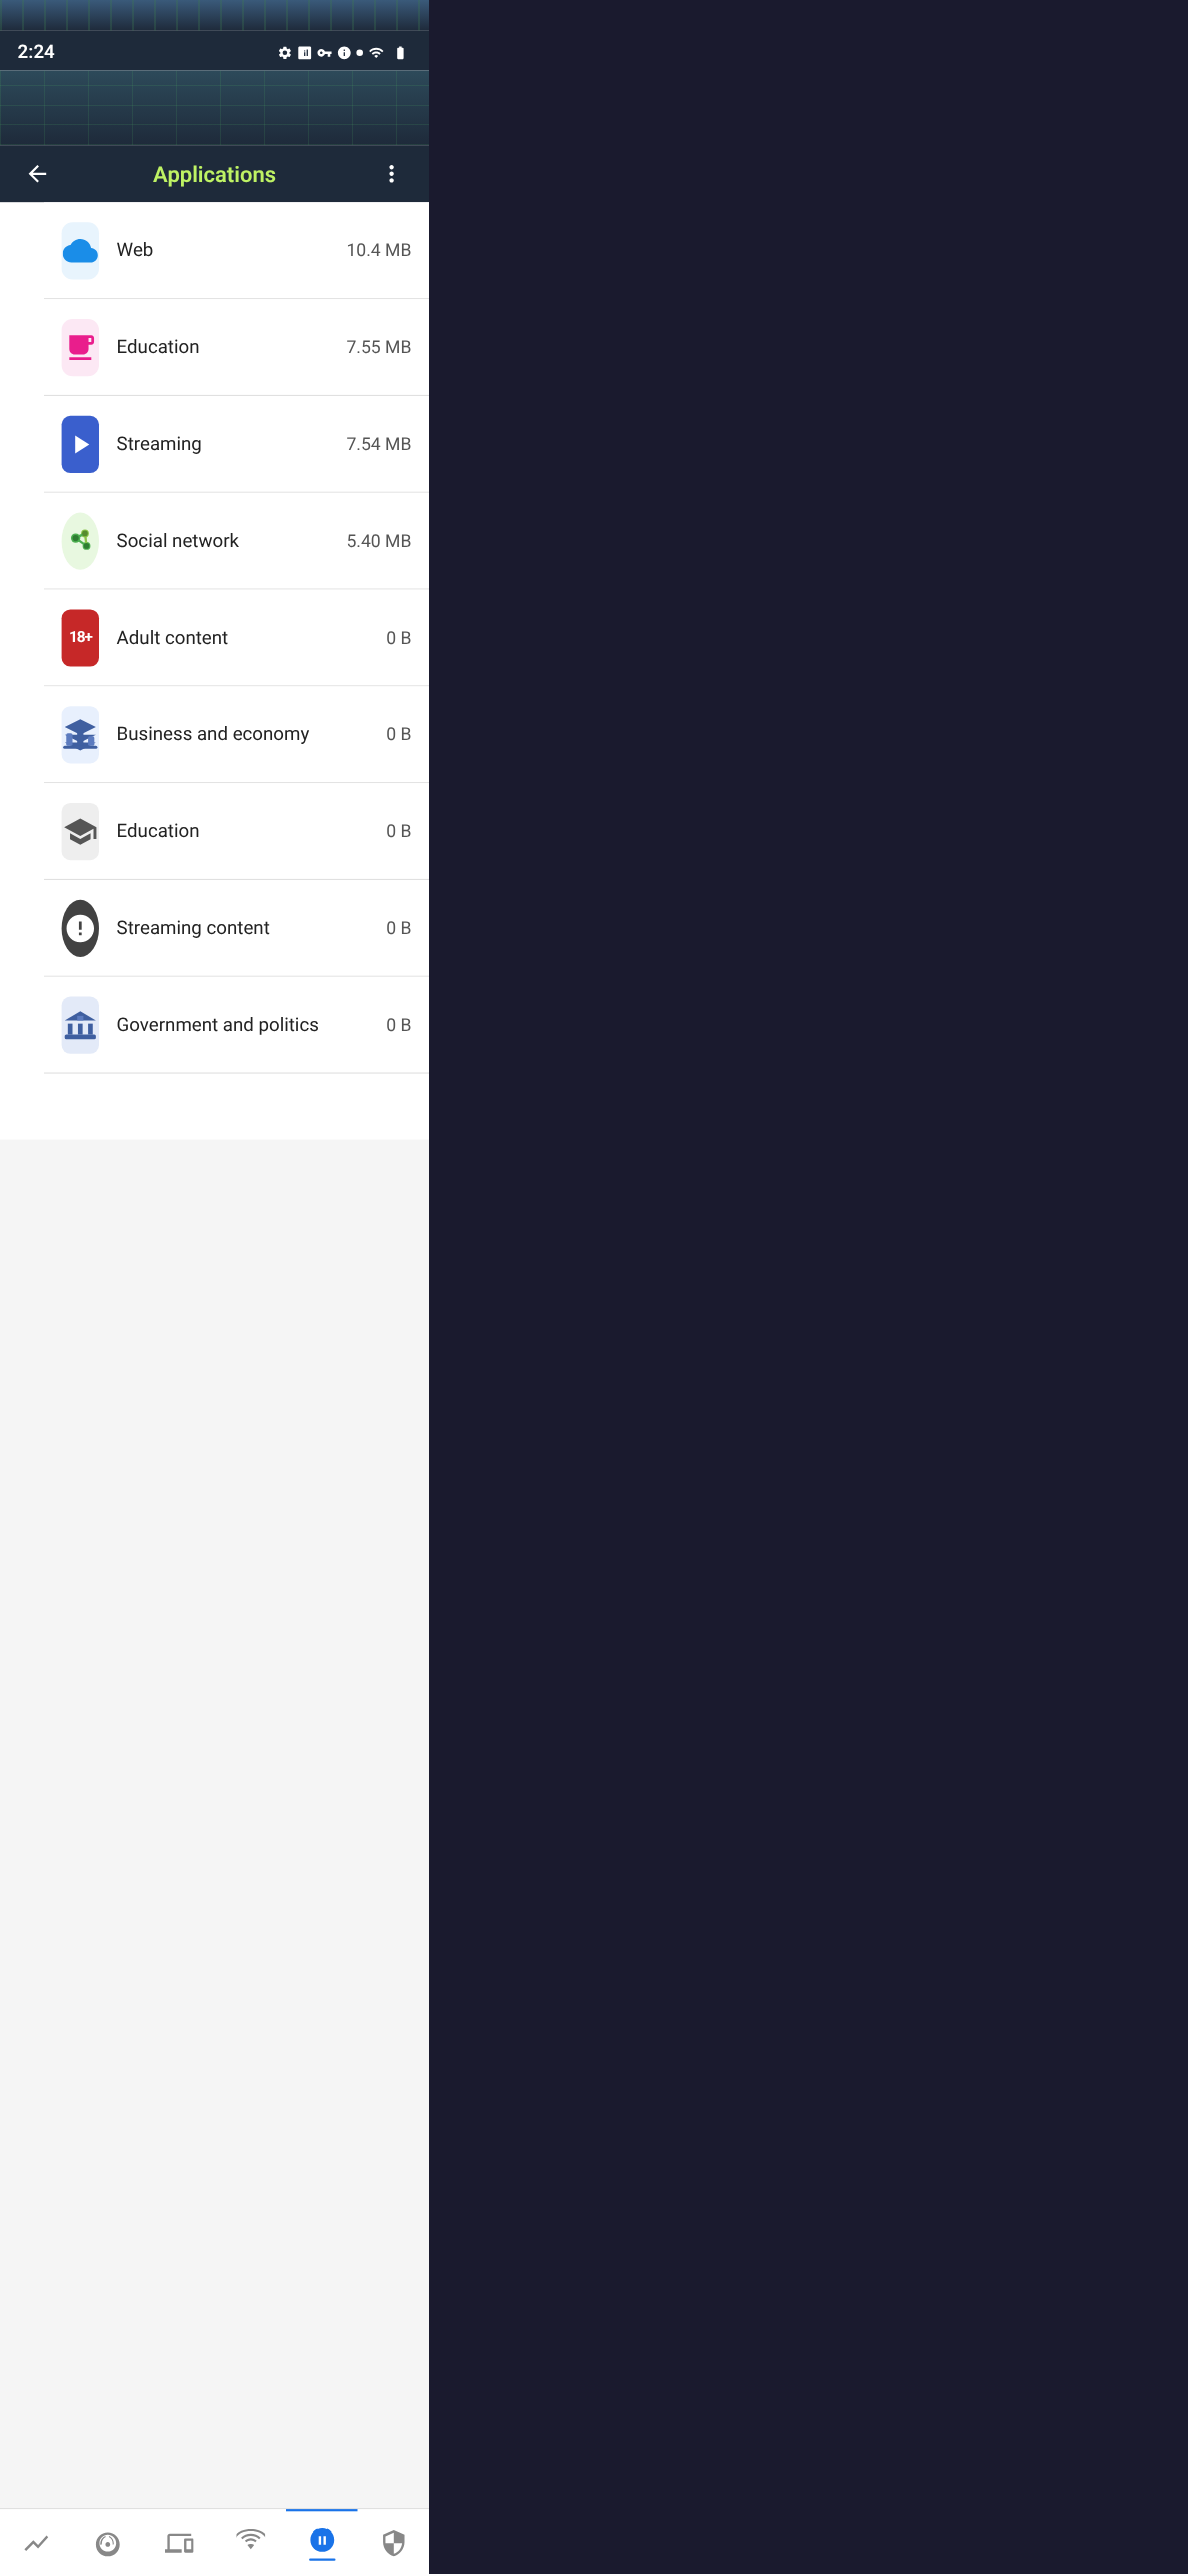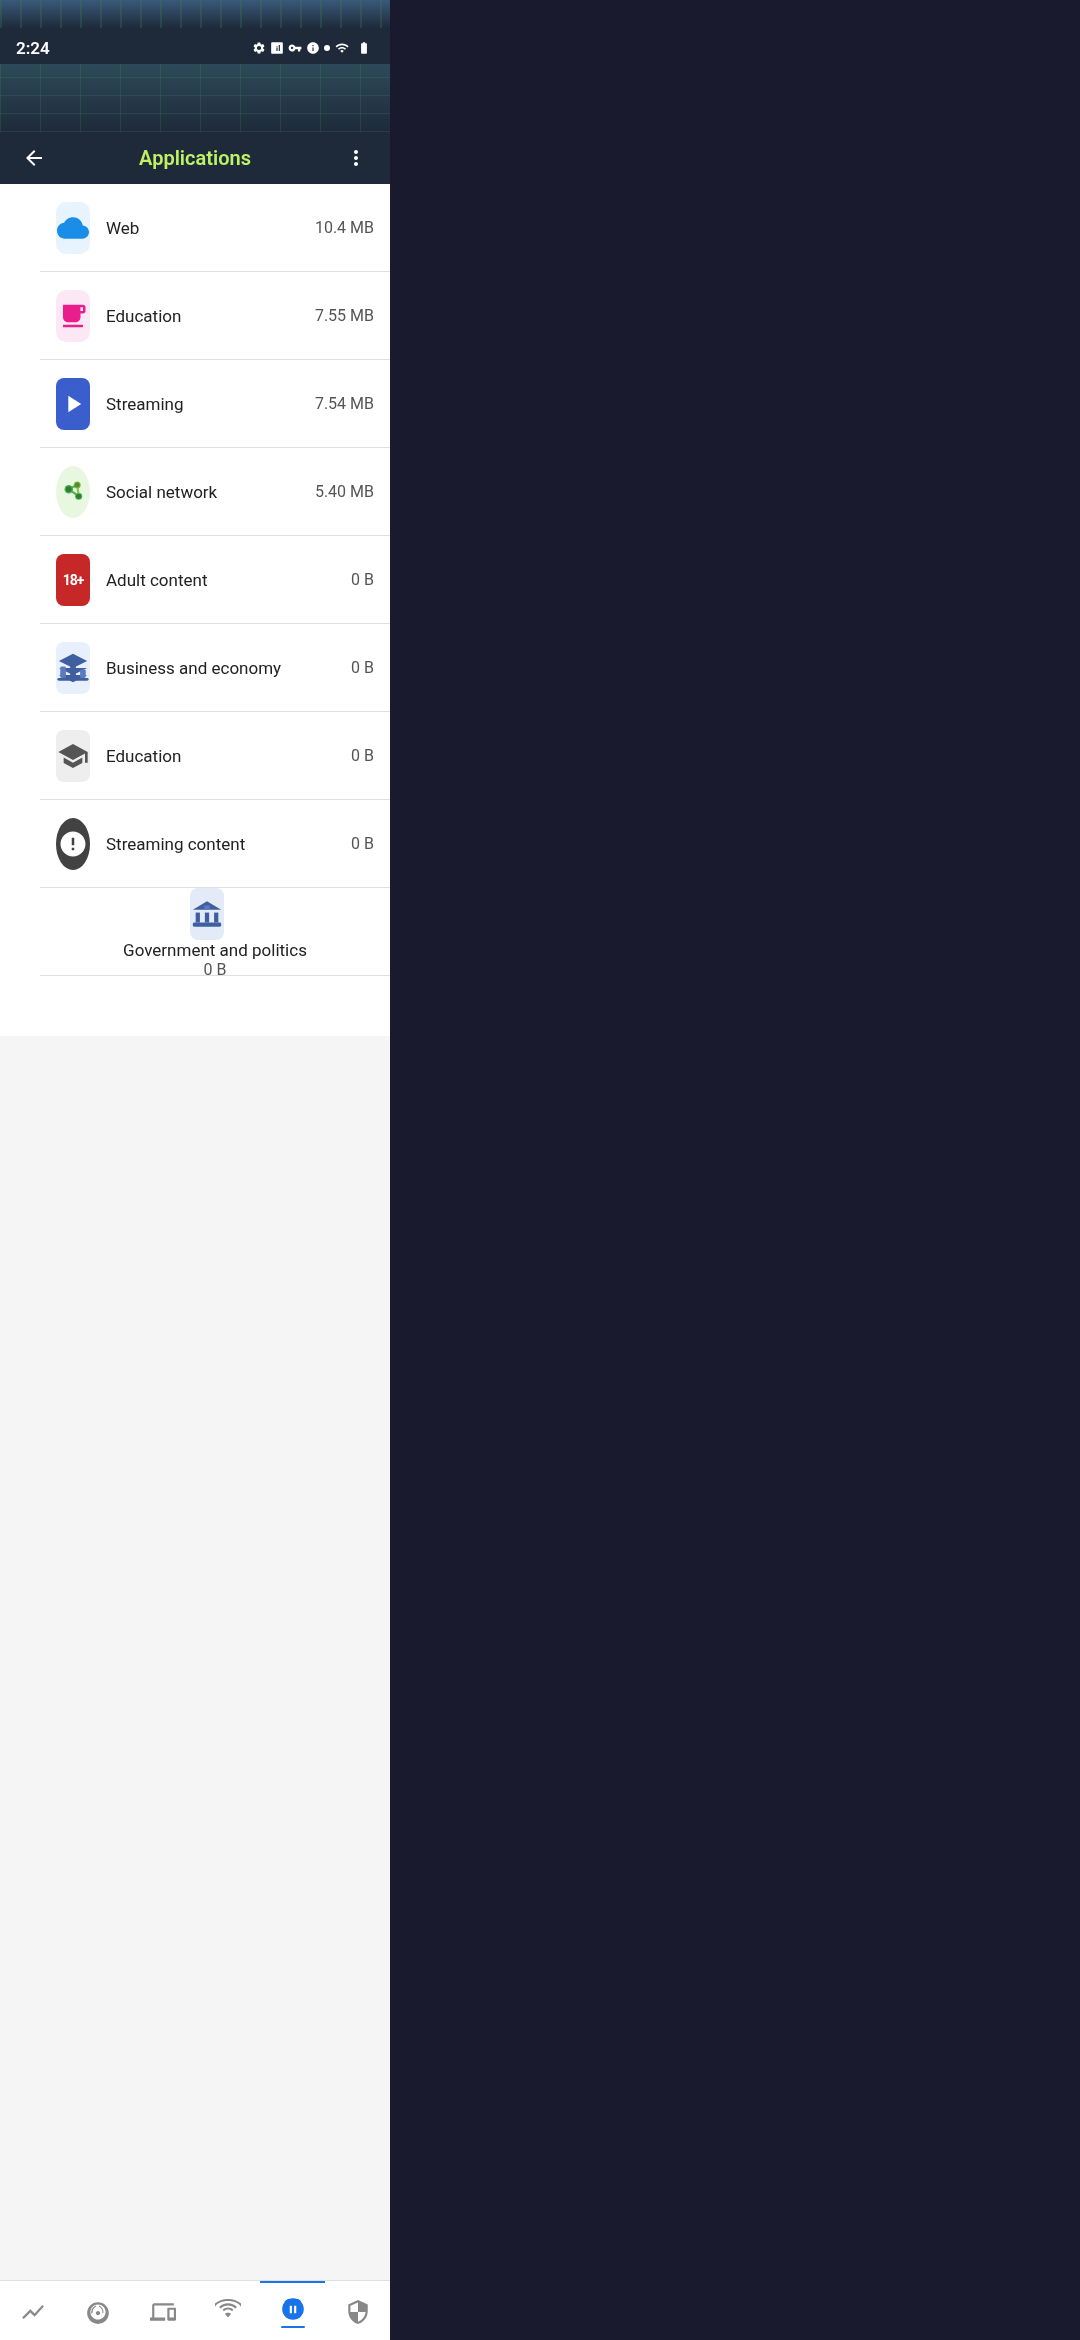--- a/index.html
+++ b/index.html
@@ -63,21 +63,20 @@
       align-items: center;
       padding: 0 16px;
       height: 88px;
       border-bottom: 1px solid #e0e0e0;
       background: #fff;
       cursor: pointer;
       margin-left: 40px;
     }
     .list-item:last-child {
       border-bottom: none;
-      flex-direction: column;
     }
     .item-icon-wrap {
       width: 34px;
       height: 52px;
       border-radius: 10px;
       display: flex;
       align-items: center;
       justify-content: center;
       flex-shrink: 0;
       margin-right: 16px;

